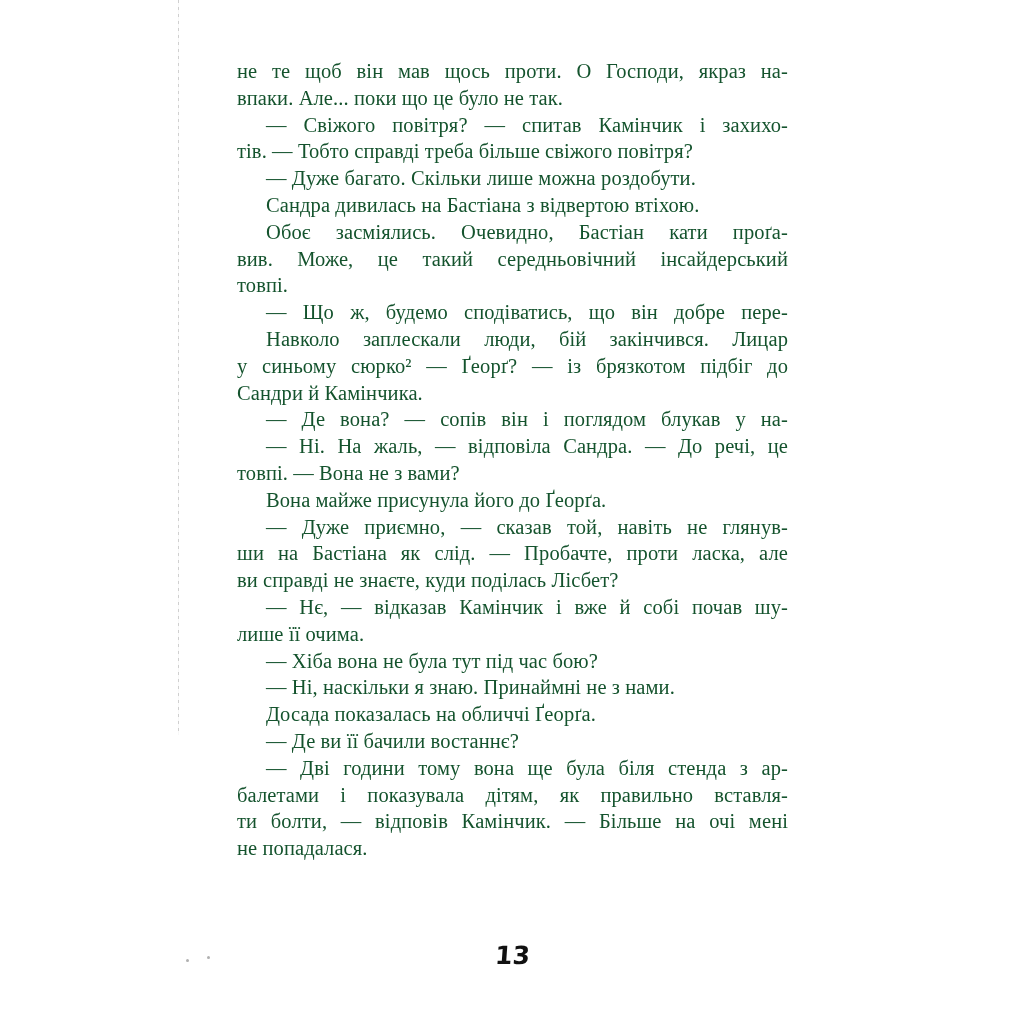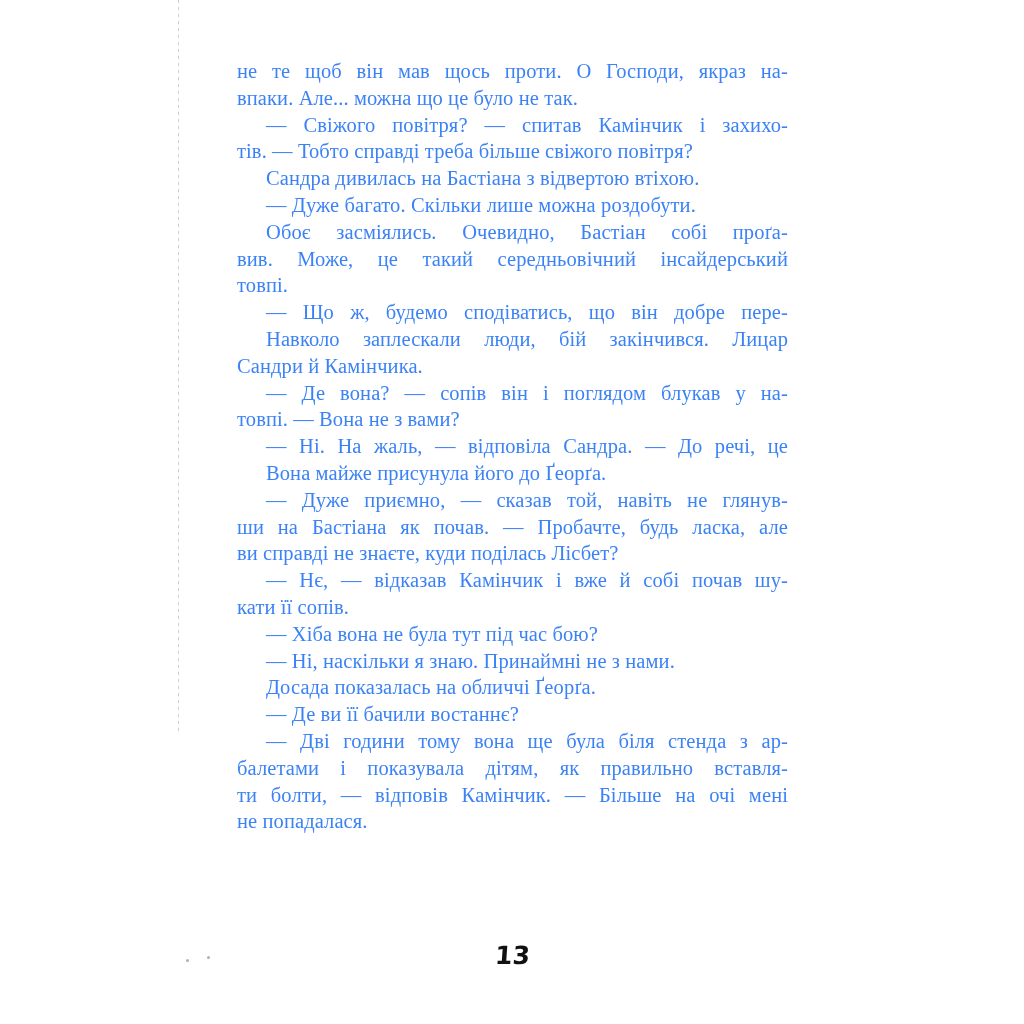--- a/index.html
+++ b/index.html
@@ -28,21 +28,21 @@
       rgba(130,130,130,0.05) 3px, rgba(130,130,130,0.05) 7px
     );
   }
   .text-block {
     position: absolute;
     left: 237px;
     top: 58px;
     width: 551px;
     font-size: 20.5px;
     line-height: 26.8px;
-    color: #3b82f6;
+    color: #14532d;
     letter-spacing: 0.1px;
   }
   .line {
     text-align: justify;
     text-align-last: justify;
     white-space: normal;
   }
   .line.para-end {
     text-align: left;
     text-align-last: left;
@@ -73,40 +73,41 @@
   .dot-1 { left: 186px; top: 959px; }
   .dot-2 { left: 207px; top: 956px; }
 </style>
 </head>
 <body>
 
 <div class="page">
   <div class="gutter-line"></div>
   <div class="text-block" id="text-block">
       <div class="line">не те щоб він мав щось проти. О Господи, якраз на-</div>
-      <div class="line para-end">впаки. Але... можна що це було не так.</div>
+      <div class="line para-end">впаки. Але... поки що це було не так.</div>
       <div class="line indent">— Свіжого повітря? — спитав Камінчик і захихо-</div>
       <div class="line para-end">тів. — Тобто справді треба більше свіжого повітря?</div>
+      <div class="line indent para-end">— Дуже багато. Скільки лише можна роздобути.</div>
       <div class="line indent para-end">Сандра дивилась на Бастіана з відвертою втіхою.</div>
-      <div class="line indent para-end">— Дуже багато. Скільки лише можна роздобути.</div>
-      <div class="line indent">Обоє засміялись. Очевидно, Бастіан собі проґа-</div>
+      <div class="line indent">Обоє засміялись. Очевидно, Бастіан кати проґа-</div>
       <div class="line">вив. Може, це такий середньовічний інсайдерський</div>
       <div class="line para-end">товпі.</div>
       <div class="line indent">— Що ж, будемо сподіватись, що він добре пере-</div>
       <div class="line indent">Навколо заплескали люди, бій закінчився. Лицар</div>
+      <div class="line">у синьому сюрко² — Ґеорґ? — із брязкотом підбіг до</div>
       <div class="line para-end">Сандри й Камінчика.</div>
       <div class="line indent">— Де вона? — сопів він і поглядом блукав у на-</div>
+      <div class="line indent">— Ні. На жаль, — відповіла Сандра. — До речі, це</div>
       <div class="line para-end">товпі. — Вона не з вами?</div>
-      <div class="line indent">— Ні. На жаль, — відповіла Сандра. — До речі, це</div>
       <div class="line indent para-end">Вона майже присунула його до Ґеорґа.</div>
       <div class="line indent">— Дуже приємно, — сказав той, навіть не глянув-</div>
-      <div class="line">ши на Бастіана як почав. — Пробачте, будь ласка, але</div>
+      <div class="line">ши на Бастіана як слід. — Пробачте, проти ласка, але</div>
       <div class="line para-end">ви справді не знаєте, куди поділась Лісбет?</div>
       <div class="line indent">— Нє, — відказав Камінчик і вже й собі почав шу-</div>
-      <div class="line para-end">кати її сопів.</div>
+      <div class="line para-end">лише її очима.</div>
       <div class="line indent para-end">— Хіба вона не була тут під час бою?</div>
       <div class="line indent para-end">— Ні, наскільки я знаю. Принаймні не з нами.</div>
       <div class="line indent para-end">Досада показалась на обличчі Ґеорґа.</div>
       <div class="line indent para-end">— Де ви її бачили востаннє?</div>
       <div class="line indent">— Дві години тому вона ще була біля стенда з ар-</div>
       <div class="line">балетами і показувала дітям, як правильно вставля-</div>
       <div class="line">ти болти, — відповів Камінчик. — Більше на очі мені</div>
       <div class="line para-end">не попадалася.</div>
     </div>
   <span class="artifact-dot dot-1"></span>

